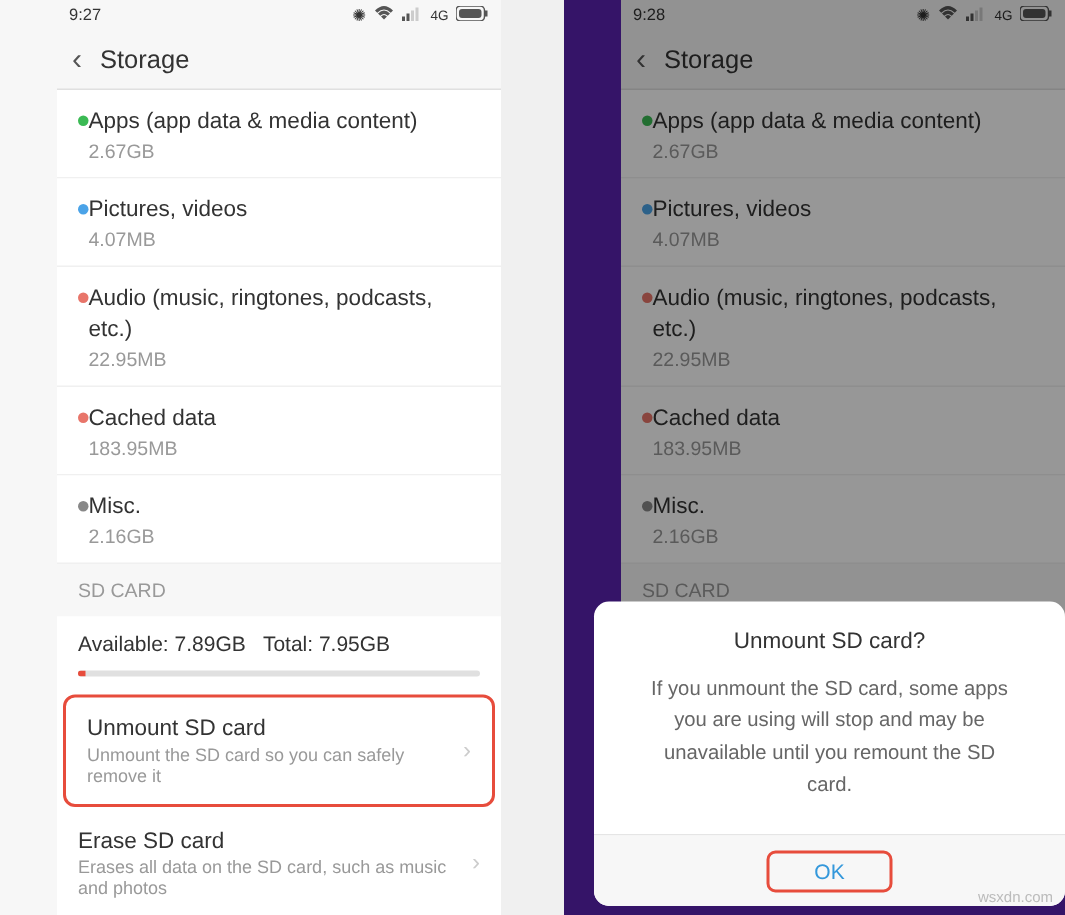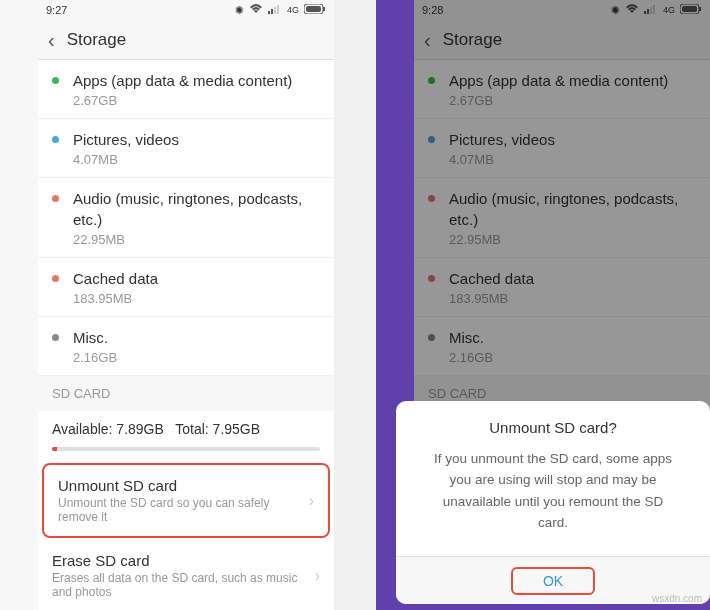--- a/index.html
+++ b/index.html
@@ -17,21 +17,21 @@
     }
     .phone {
       width: 355px;
       height: 610px;
       background: #f7f7f7;
       position: relative;
       overflow: hidden;
       padding-left: 38px;
     }
     .phone.dimmed {
-      background: #8b5cf6;
+      background: #4c1d95;
       margin-left: 42px;
     }
     .phone.dimmed .content, .phone.dimmed .status-bar, .phone.dimmed .header {
       filter: brightness(0.85);
     }
     .status-bar {
       height: 20px;
       display: flex;
       justify-content: space-between;
       align-items: center;
@@ -63,21 +63,21 @@
       font-size: 17px;
       color: #333;
     }
     .content {
       background: #fff;
     }
     .list-item {
       display: flex;
       padding: 10px 14px;
       align-items: flex-start;
-      gap: 14px;
+      gap: 0;
       background: #fff;
       border-bottom: 1px solid #f0f0f0;
     }
     .dot {
       width: 7px;
       height: 7px;
       border-radius: 50%;
       margin-top: 7px;
       flex-shrink: 0;
     }

